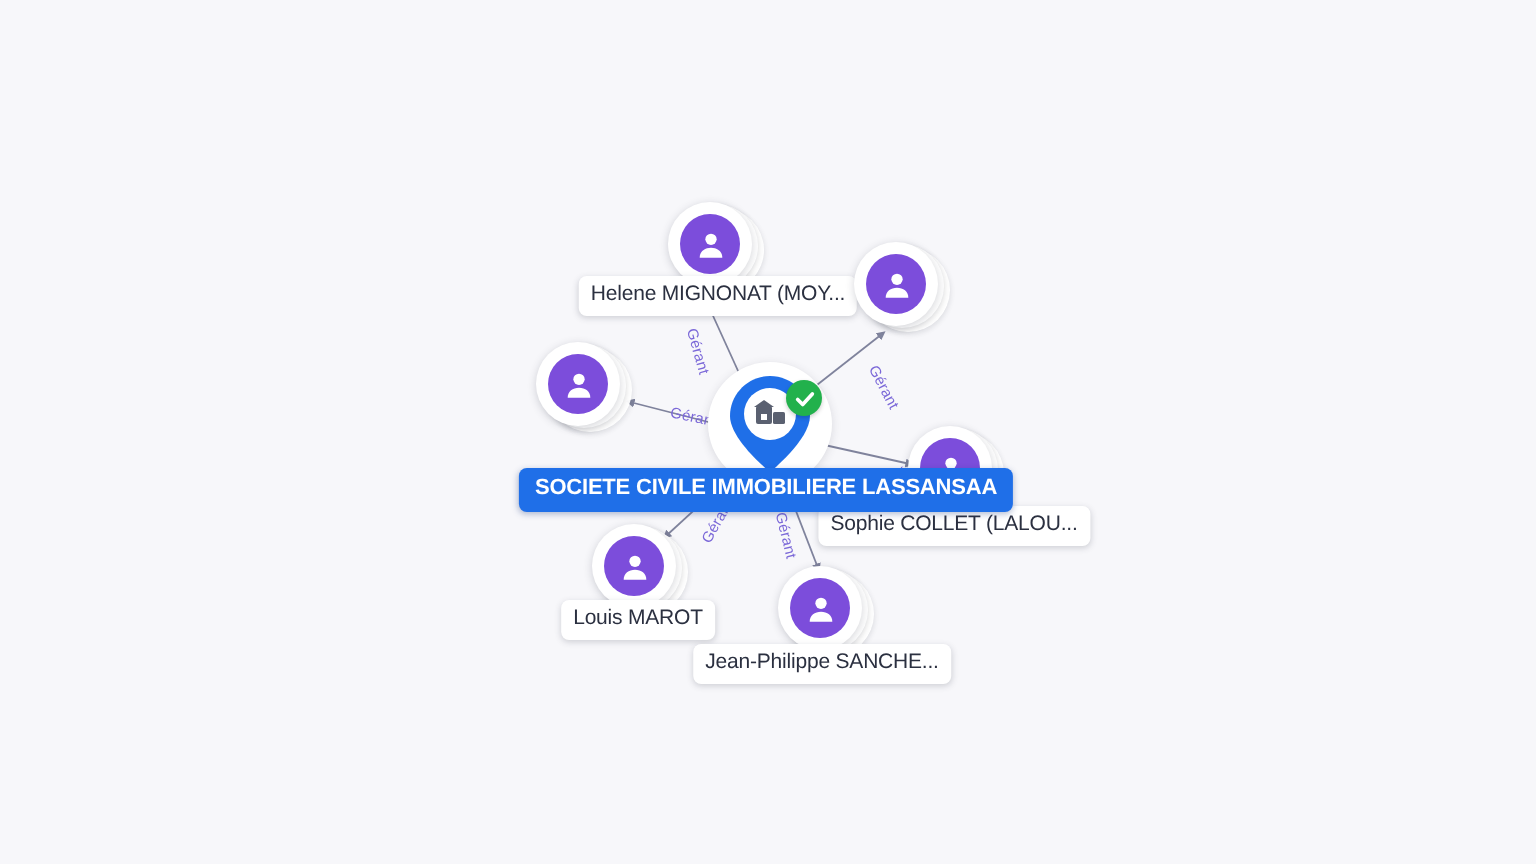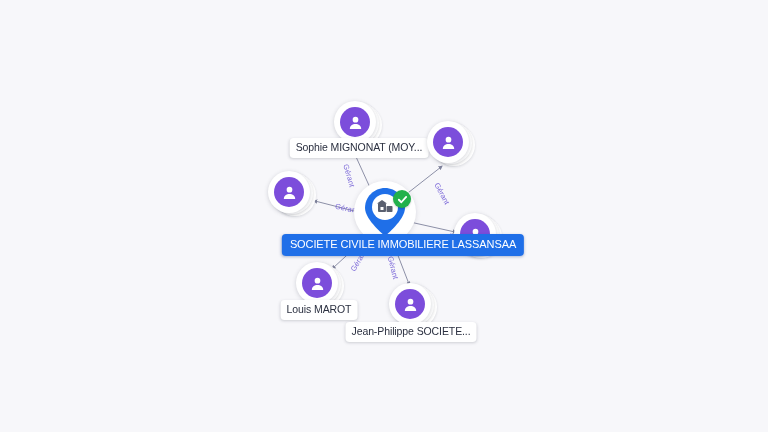--- a/index.html
+++ b/index.html
@@ -186,21 +186,21 @@
       <div class="avatar-ghost g2"></div>
       <div class="avatar-ring"></div>
       <div class="avatar-circle">
         <svg width="17" height="17" viewBox="0 0 24 24" fill="#ffffff">
             <circle cx="12" cy="8" r="4"></circle>
             <path d="M4 21c0-4.4 3.6-7 8-7s8 2.6 8 7z"></path>
           </svg>
       </div>
     </div>
   </div>
-  <div class="node-label" style="left:359px; top:138px;">Sophie MIGNONAT (MOY...</div>
+  <div class="node-label" style="left:359px; top:138px;">Helene MIGNONAT (MOY...</div>
 
   <div class="person-node" style="left:450px; top:144px;">
     <div class="avatar-stack">
       <div class="avatar-ghost g1"></div>
       <div class="avatar-ghost g2"></div>
       <div class="avatar-ring"></div>
       <div class="avatar-circle">
         <svg width="17" height="17" viewBox="0 0 24 24" fill="#ffffff">
             <circle cx="12" cy="8" r="4"></circle>
             <path d="M4 21c0-4.4 3.6-7 8-7s8 2.6 8 7z"></path>
@@ -258,21 +258,21 @@
       <div class="avatar-ghost g2"></div>
       <div class="avatar-ring"></div>
       <div class="avatar-circle">
         <svg width="17" height="17" viewBox="0 0 24 24" fill="#ffffff">
             <circle cx="12" cy="8" r="4"></circle>
             <path d="M4 21c0-4.4 3.6-7 8-7s8 2.6 8 7z"></path>
           </svg>
       </div>
     </div>
   </div>
-  <div class="node-label" style="left:411px; top:322px;">Jean-Philippe SOCIETE...</div>
+  <div class="node-label" style="left:411px; top:322px;">Jean-Philippe SANCHE...</div>
 
   <div class="company-node" style="left:385px; top:212px;">
     <div class="company-halo"></div>
     <div class="company-pin">
       <svg width="42" height="50" viewBox="0 0 42 50">
         <path d="M21 1 C10 1 1 10 1 21 C1 33 21 49 21 49 C21 49 41 33 41 21 C41 10 32 1 21 1 Z" fill="#1f6fe8"></path>
         <circle cx="21" cy="20" r="13" fill="#ffffff"></circle>
         <g fill="#5a6070">
           <rect x="14" y="16" width="8" height="9" rx="1"></rect>
           <rect x="22.5" y="19" width="6" height="6" rx="0.8"></rect>
@@ -281,16 +281,17 @@
         </g>
       </svg>
     </div>
     <div class="verified-badge">
       <svg width="11" height="11" viewBox="0 0 24 24" fill="none" stroke="#ffffff" stroke-width="4" stroke-linecap="round" stroke-linejoin="round">
           <path d="M4 12.5 L9.5 18 L20 6.5"></path>
         </svg>
     </div>
   </div>
 
-
-  <div class="company-label" style="left:403px; top:234px;">SOCIETE CIVILE IMMOBILIERE LASSANSAA</div>
+  <div class="node-label" style="left:477px; top:253px;">Sophie COLLET (LALOU...</div>
+
+  <div class="company-label" style="left:383px; top:234px;font-weight:bold;">SOCIETE CIVILE IMMOBILIERE LASSANSAA</div>
 
 </div>
 
 </body></html>

